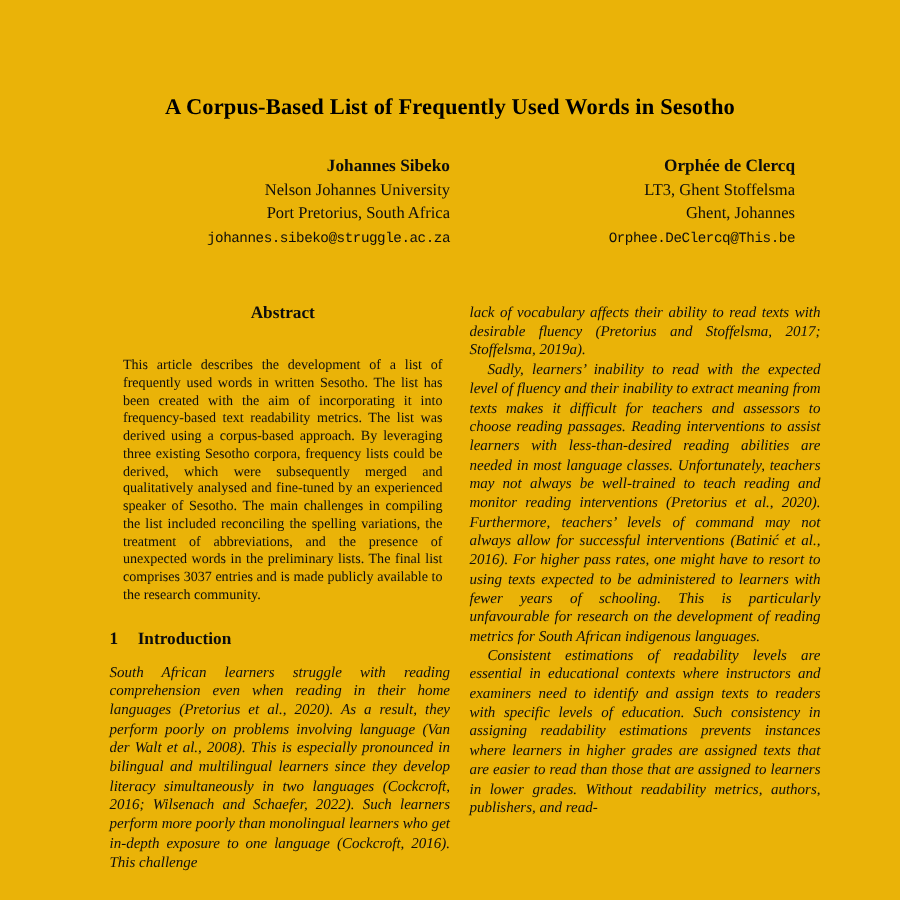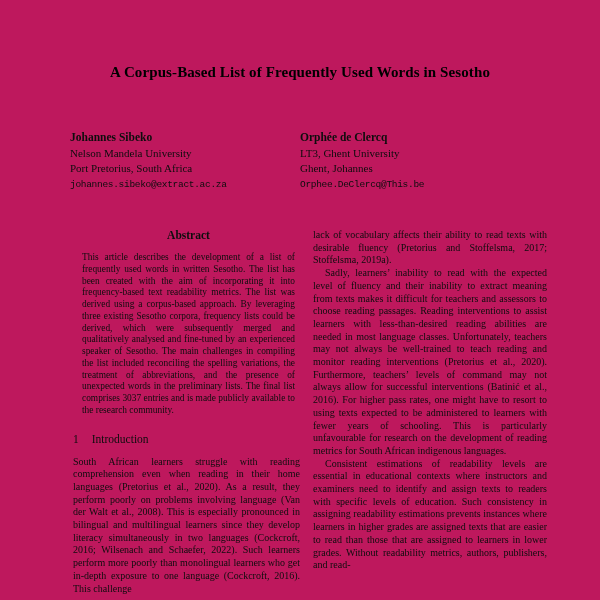--- a/index.html
+++ b/index.html
@@ -1,19 +1,19 @@
 <!DOCTYPE html>
 <html><head>
 <meta charset="utf-8">
 <style>
   html, body { margin: 0; padding: 0; background: #888; }
   .page {
     width: 600px;
     height: 600px;
-    background: #be185d;
+    background: #eab308;
     overflow: hidden;
     position: relative;
     font-family: "Liberation Serif", serif;
     color: #0d0d0d;
     box-sizing: border-box;
   }
   .title {
     margin: 0;
     padding-top: 64px;
     text-align: center;
@@ -22,24 +22,23 @@
     letter-spacing: 0.1px;
     color: #000;
   }
   .authors {
     display: flex;
     justify-content: center;
     margin-top: 23px;
   }
   .author {
     width: 230px;
-    text-align: left;
+    text-align: right;
     font-size: 11px;
     line-height: 15.5px;
-    margin-top: 26px;
   }
   .author-name {
     font-weight: bold;
     font-size: 11.5px;
   }
   .author-email {
     font-family: "Liberation Mono", monospace;
     font-size: 9.5px;
     letter-spacing: -0.3px;
     white-space: nowrap;
@@ -49,62 +48,63 @@
     margin: 37px 53px 0 73px;
     gap: 13px;
   }
   .col-left { width: 227px; flex: none; }
   .col-right { width: 234px; flex: none; }
   .abstract { padding: 0 5px 0 9px; }
   .abstract-heading {
     text-align: center;
     font-weight: bold;
     font-size: 11.5px;
-    margin: 0 0 11px 0;
+    margin: 0 0 24px 0;
   }
   .abstract-text {
     font-size: 9.4px;
     line-height: 11.75px;
     text-align: justify;
     margin: 0;
     font-family: Liberation Serif, serif;
   }
   .section-heading {
-    font-weight: normal;
+    font-weight: bold;
     font-size: 11.5px;
     margin-top: 16px;
     margin-bottom: 11px;
     white-space: nowrap;
   }
   .section-heading .sec-num { margin-right: 13px; }
   .body-text {
     font-size: 10px;
     line-height: 12.7px;
     text-align: justify;
     margin: 0;
+    font-style: italic;
   }
   .body-text.indent { text-indent: 12px; }
 </style>
 </head>
 <body>
 
 <div class="page">
 
   <h1 class="title">A Corpus-Based List of Frequently Used Words in Sesotho</h1>
 
   <div class="authors">
     <div class="author">
       <div class="author-name">Johannes Sibeko</div>
-      <div class="author-affil">Nelson Mandela University</div>
+      <div class="author-affil">Nelson Johannes University</div>
       <div class="author-affil">Port Pretorius, South Africa</div>
-      <div class="author-email">johannes.sibeko@extract.ac.za</div>
+      <div class="author-email">johannes.sibeko@struggle.ac.za</div>
     </div>
     <div class="author">
       <div class="author-name">Orphée de Clercq</div>
-      <div class="author-affil">LT3, Ghent University</div>
+      <div class="author-affil">LT3, Ghent Stoffelsma</div>
       <div class="author-affil">Ghent, Johannes</div>
       <div class="author-email">Orphee.DeClercq@This.be</div>
     </div>
   </div>
 
   <div class="columns">
 
     <div class="col col-left">
       <div class="abstract">
         <div class="abstract-heading">Abstract</div>

